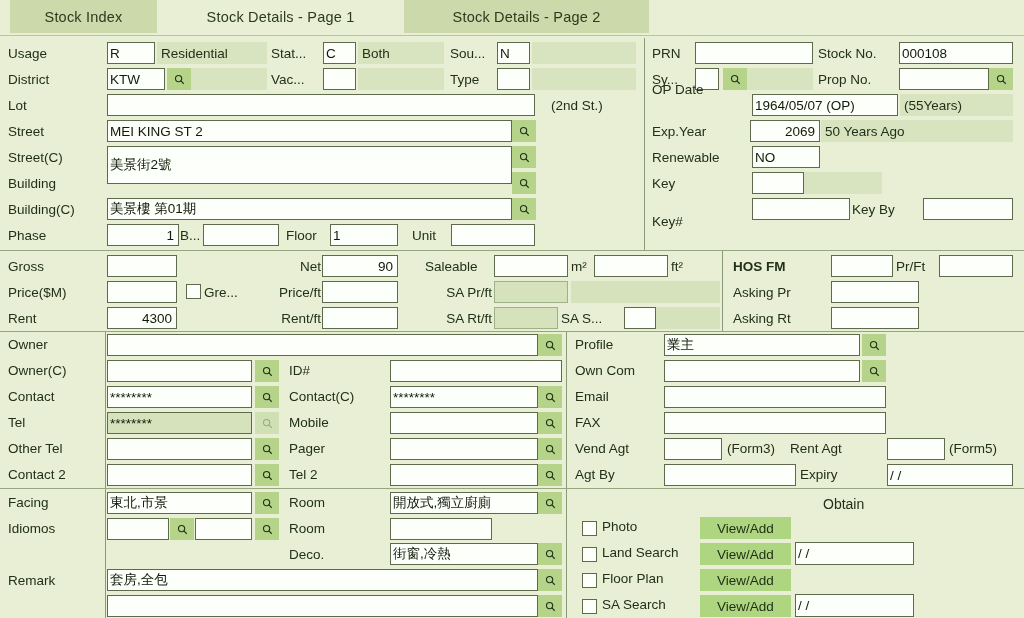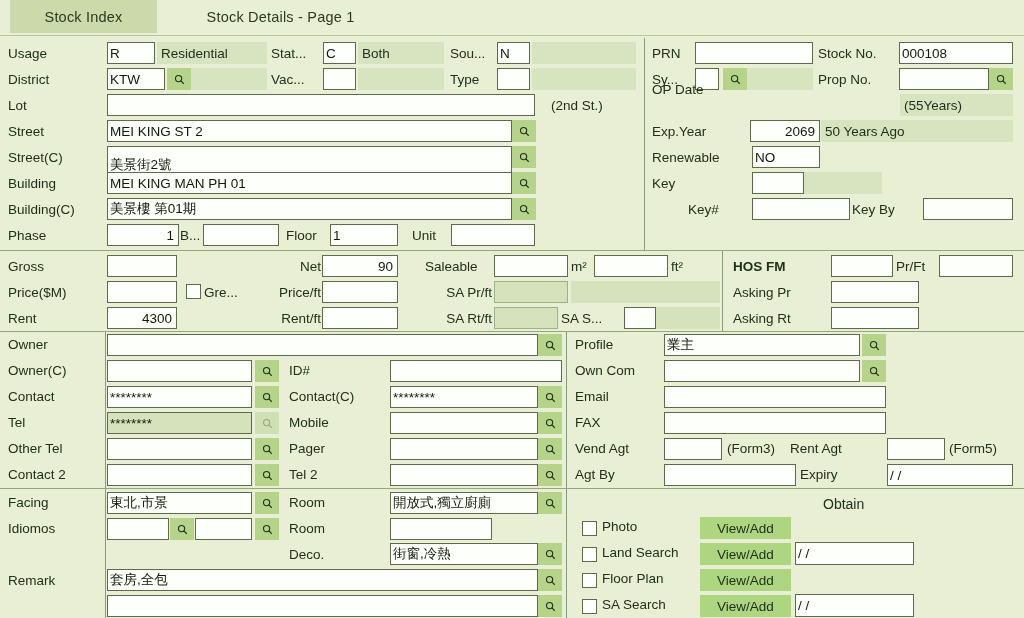--- a/index.html
+++ b/index.html
@@ -76,20 +76,23 @@
 
 <div id="app">
 
   <div class="tabbar">
     <div class="tab inactive" style="left:10px; width:147px;">
       <span>Stock Index</span>
     </div>
     <div class="tab active" style="left:157px; width:247px;">
       <span>Stock Details - Page 1</span>
     </div>
+    <div class="tab inactive" style="left:404px; width:245px;">
+      <span>Stock Details - Page 2</span>
+    </div>
   </div>
   <div class="sep" style="left:0; top:35px; width:1024px; height:1px; background:#b9c7a0;"></div>
 
   <div class="vsep" style="left:644px; top:38px; height:212px;"></div>
 
   <div class="lbl" style="left:8px; top:46px;">Usage</div>
   <div class="inp" style="left:107px; top:42px; width:48px; height:22px;">R</div>
   <div class="disp" style="left:157px; top:42px; width:110px; height:22px;">Residential</div>
   <div class="lbl" style="left:271px; top:46px;">Stat...</div>
   <div class="inp" style="left:323px; top:42px; width:33px; height:22px;">C</div>
@@ -130,21 +133,20 @@
   <div class="lbl" style="left:8px; top:150px;">Street(C)</div>
   <div class="inp" style="left:107px; top:146px; width:405px; height:38px;">美景街2號</div>
   <div class="btnq" style="left:512px; top:146px; width:24px; height:22px;">
     <svg width="11" height="11" viewBox="0 0 12 12">
         <circle cx="5" cy="5" r="3.4" fill="none" stroke="#23331a" stroke-width="1.2"></circle>
         <line x1="7.5" y1="7.5" x2="10.6" y2="10.6" stroke="#23331a" stroke-width="1.3"></line>
       </svg>
   </div>
 
   <div class="lbl" style="left:8px; top:176px;">Building</div>
-  <div class="inp" style="left:107px; top:172px; width:405px; height:22px;">MEI KING MAN PH 01</div>
   <div class="btnq" style="left:512px; top:172px; width:24px; height:22px;">
     <svg width="11" height="11" viewBox="0 0 12 12">
         <circle cx="5" cy="5" r="3.4" fill="none" stroke="#23331a" stroke-width="1.2"></circle>
         <line x1="7.5" y1="7.5" x2="10.6" y2="10.6" stroke="#23331a" stroke-width="1.3"></line>
       </svg>
   </div>
 
   <div class="lbl" style="left:8px; top:202px;">Building(C)</div>
   <div class="inp" style="left:107px; top:198px; width:405px; height:22px;">美景樓 第01期</div>
   <div class="btnq" style="left:512px; top:198px; width:24px; height:22px;">
@@ -180,34 +182,35 @@
   <div class="lbl" style="left:818px; top:72px;">Prop No.</div>
   <div class="inp" style="left:899px; top:68px; width:90px; height:22px;"></div>
   <div class="btnq" style="left:989px; top:68px; width:24px; height:22px;">
     <svg width="11" height="11" viewBox="0 0 12 12">
         <circle cx="5" cy="5" r="3.4" fill="none" stroke="#23331a" stroke-width="1.2"></circle>
         <line x1="7.5" y1="7.5" x2="10.6" y2="10.6" stroke="#23331a" stroke-width="1.3"></line>
       </svg>
   </div>
 
   <div class="lbl" style="left:652px; top:82px;">OP Date</div>
+  <div class="inp" style="left:752px; top:94px; width:146px; height:22px;">1964/05/07 (OP)</div>
   <div class="disp" style="left:900px; top:94px; width:113px; height:22px;">(55Years)</div>
 
   <div class="lbl" style="left:652px; top:124px;">Exp.Year</div>
   <div class="inp num" style="left:750px; top:120px; width:70px; height:22px;">2069</div>
   <div class="disp" style="left:821px; top:120px; width:192px; height:22px;">50 Years Ago</div>
 
   <div class="lbl" style="left:652px; top:150px;">Renewable</div>
   <div class="inp" style="left:752px; top:146px; width:68px; height:22px;">NO</div>
 
   <div class="lbl" style="left:652px; top:176px;">Key</div>
   <div class="inp" style="left:752px; top:172px; width:52px; height:22px;"></div>
   <div class="disp" style="left:804px; top:172px; width:78px; height:22px;"></div>
 
-  <div class="lbl" style="left:652px; top:202px;margin-left:36px;">Key#</div>
+  <div class="lbl" style="left:652px; top:214px;">Key#</div>
   <div class="inp" style="left:752px; top:198px; width:98px; height:22px;"></div>
   <div class="lbl" style="left:852px; top:202px;">Key By</div>
   <div class="inp" style="left:923px; top:198px; width:90px; height:22px;"></div>
 
   <div class="sep" style="left:0; top:250px; width:1024px; height:1px; background:#96a680;"></div>
 
   <div class="vsep" style="left:722px; top:251px; height:80px;"></div>
 
   <div class="lbl" style="left:8px; top:259px;">Gross</div>
   <div class="inp num" style="left:107px; top:255px; width:70px; height:22px;"></div>

